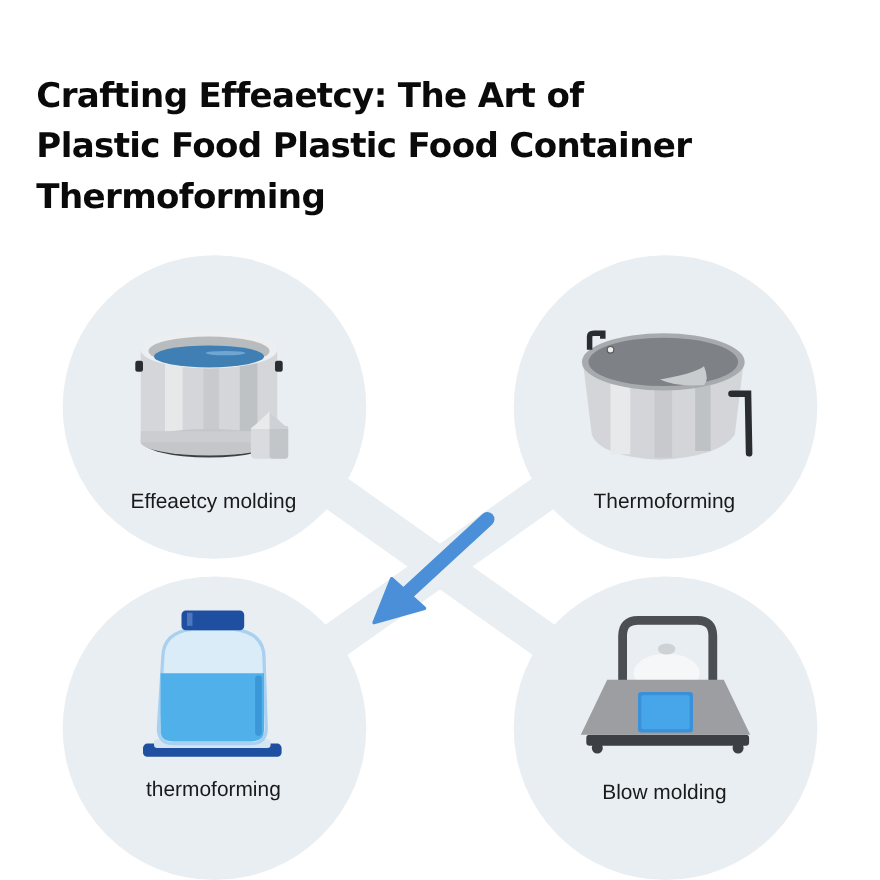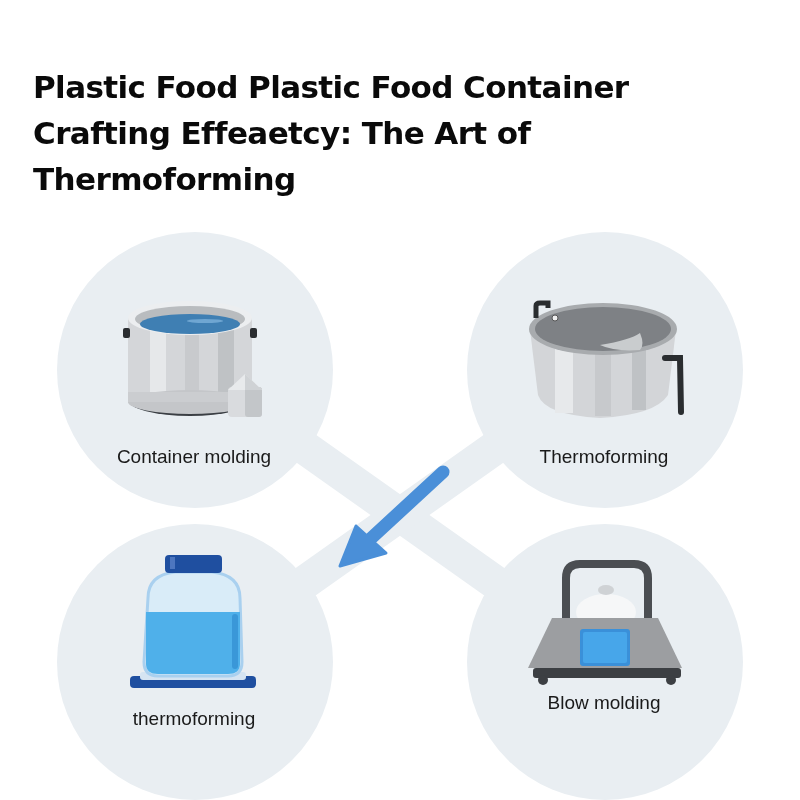--- a/index.html
+++ b/index.html
@@ -6,22 +6,22 @@
   body { width: 800px; height: 800px; background: #ffffff; position: relative; overflow: hidden; font-family: "DejaVu Sans", "Liberation Sans", sans-serif; }
   .title { position: absolute; left: 33px; top: 64px; width: 740px; margin: 0; font-family: "DejaVu Sans", sans-serif; font-weight: bold; font-size: 31px; line-height: 46px; color: #0a0a0a; letter-spacing: -0.6px; }
   .title span { display: block; white-space: nowrap; }
   .diagram { position: absolute; left: 0; top: 0; width: 800px; height: 800px; }
   .label { position: absolute; width: 260px; text-align: center; font-family: "Liberation Sans", sans-serif; font-size: 19px; color: #1a1a1a; }
 </style>
 </head>
 <body>
 
 <h1 class="title">
+  <span>Crafting Effeaetcy: The Art of</span>
   <span>Plastic Food Plastic Food Container</span>
-  <span>Crafting Effeaetcy: The Art of</span>
   <span>Thermoforming</span>
 </h1>
 
 <svg class="diagram" width="800" height="800" viewBox="0 0 800 800">
 
   <g>
     <line x1="195" y1="370" x2="605" y2="660" stroke="#e9eef2" stroke-width="34"></line>
     <line x1="605" y1="370" x2="195" y2="660" stroke="#e9eef2" stroke-width="34"></line>
   </g>
 
@@ -85,16 +85,16 @@
     <rect x="580" y="629" width="50" height="37" rx="3" fill="#3a90d9"></rect>
     <rect x="583" y="632" width="44" height="31" rx="2" fill="#47a6ea"></rect>
   </g>
 
   <g>
     <line x1="443" y1="472" x2="366" y2="543" stroke="#4a8fd8" stroke-width="13" stroke-linecap="round"></line>
     <path d="M340 566 L356 526 L386 553 Z" fill="#4a8fd8" stroke="#4a8fd8" stroke-width="3" stroke-linejoin="round"></path>
   </g>
 </svg>
 
-<div class="label" style="left:64px; top:446px;">Container molding</div>
+<div class="label" style="left:64px; top:446px;">Effeaetcy molding</div>
 <div class="label" style="left:474px; top:446px;">Thermoforming</div>
 <div class="label" style="left:64px; top:708px;">thermoforming</div>
-<div class="label" style="left:474px; top:692px;">Blow molding</div>
+<div class="label" style="left:474px; top:710px;">Blow molding</div>
 
 </body></html>

